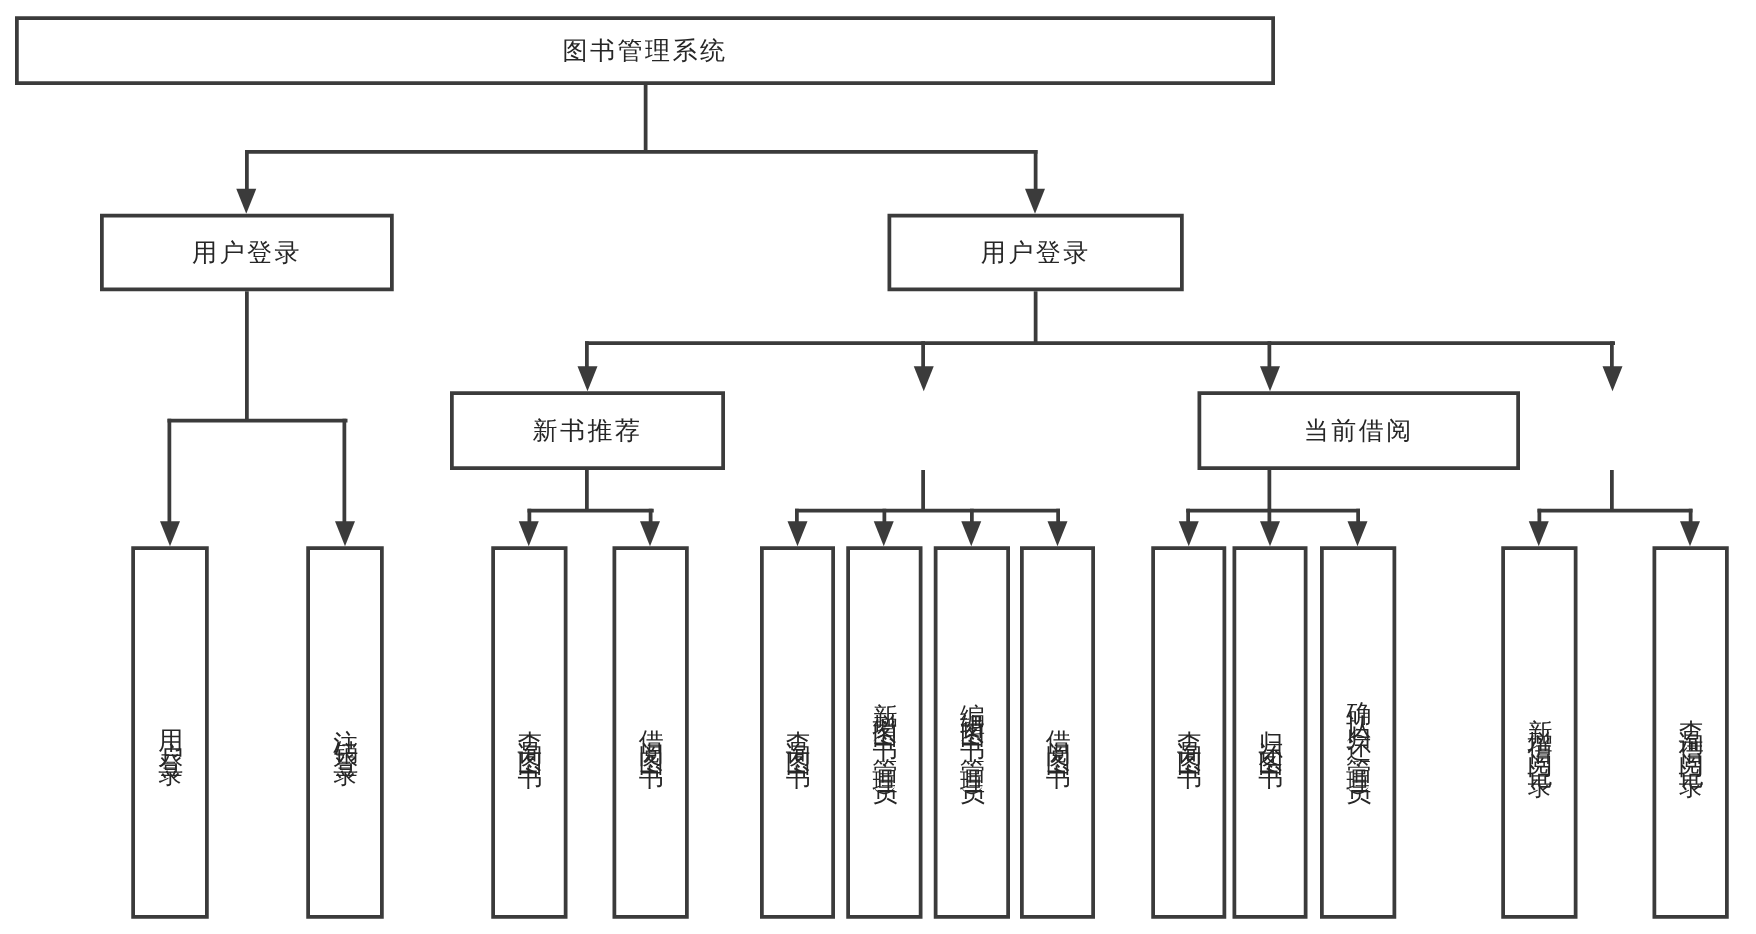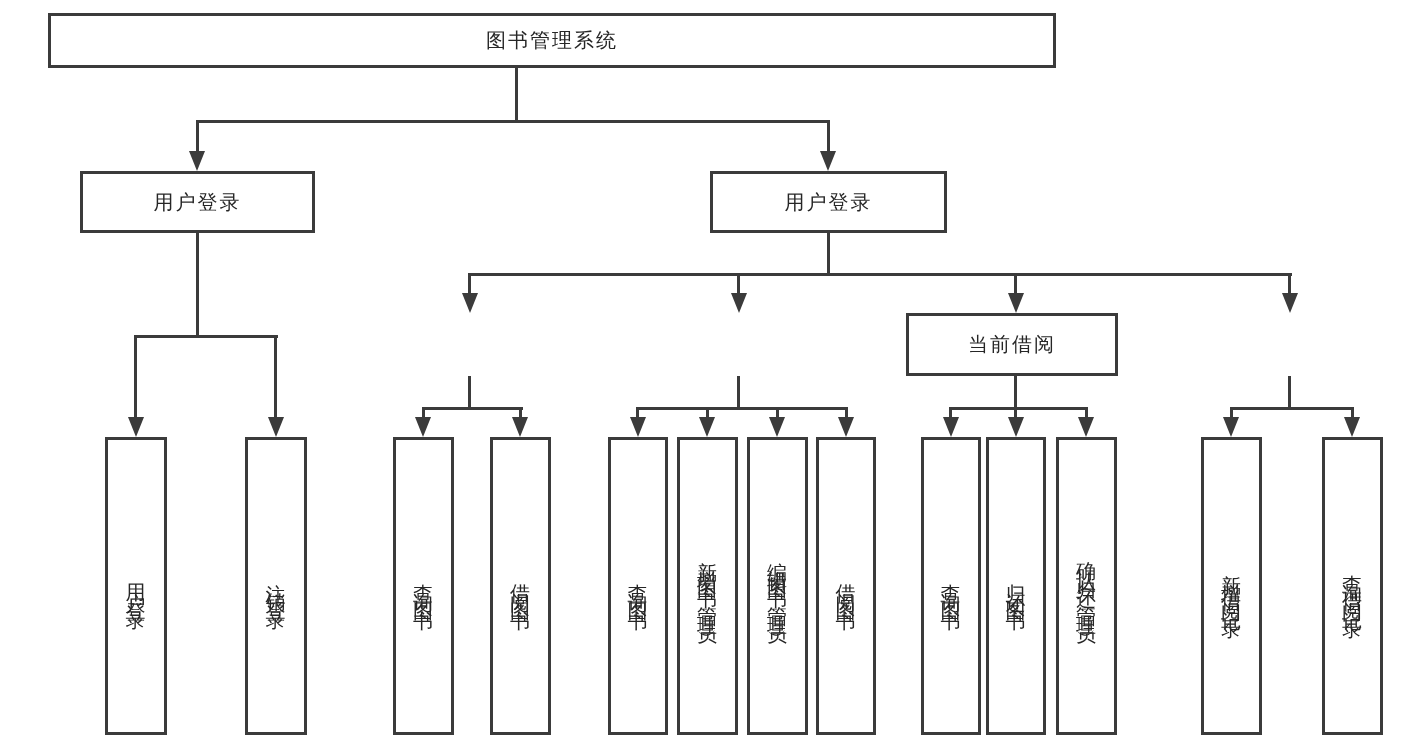--- a/index.html
+++ b/index.html
@@ -52,21 +52,21 @@
     color:#c3c3c3;
     letter-spacing:1px;
     white-space:nowrap;
   }
 </style>
 </head>
 <body>
 
 <div class="canvas">
 
-  <div class="box" style="left:12px;top:13px;width:1008px;height:55px;margin-left:36px;">
+  <div class="box" style="left:12px;top:13px;width:1008px;height:55px;">
     <span class="hlabel">图书管理系统</span>
   </div>
 
   <div class="v" style="left:515px;top:68px;height:54px;"></div>
   <div class="h" style="left:196px;top:120px;width:634px;"></div>
   <div class="v" style="left:196px;top:120px;height:33px;"></div>
   <div class="arrow" style="left:189px;top:151px;"></div>
   <div class="v" style="left:827px;top:120px;height:33px;"></div>
   <div class="arrow" style="left:820px;top:151px;"></div>
 
@@ -88,21 +88,24 @@
   <div class="h" style="left:468px;top:273px;width:824px;"></div>
   <div class="v" style="left:468px;top:273px;height:24px;"></div>
   <div class="arrow" style="left:462px;top:293px;"></div>
   <div class="v" style="left:737px;top:273px;height:24px;"></div>
   <div class="arrow" style="left:731px;top:293px;"></div>
   <div class="v" style="left:1014px;top:273px;height:24px;"></div>
   <div class="arrow" style="left:1008px;top:293px;"></div>
   <div class="v" style="left:1288px;top:273px;height:24px;"></div>
   <div class="arrow" style="left:1282px;top:293px;"></div>
 
-  <div class="box" style="left:906px;top:313px;width:212px;height:63px;">
+  <div class="box" style="left:360px;top:313px;width:220px;height:63px;">
+    <span class="hlabel">新书推荐</span>
+  </div>
+  <div class="box" style="left:958px;top:313px;width:258px;height:63px;">
     <span class="hlabel">当前借阅</span>
   </div>
 
   <div class="v" style="left:468px;top:376px;height:33px;"></div>
   <div class="h" style="left:422px;top:407px;width:101px;"></div>
   <div class="v" style="left:422px;top:407px;height:12px;"></div>
   <div class="arrow" style="left:415px;top:417px;"></div>
   <div class="v" style="left:519px;top:407px;height:12px;"></div>
   <div class="arrow" style="left:512px;top:417px;"></div>
 

